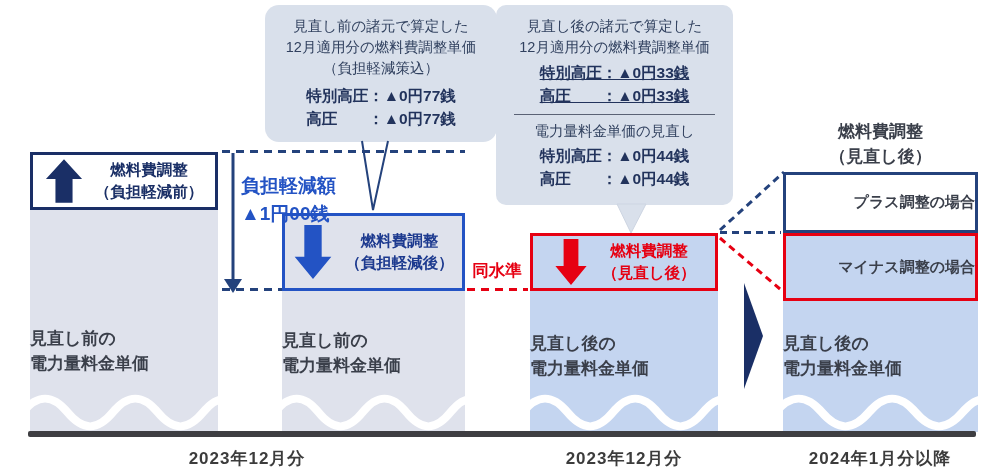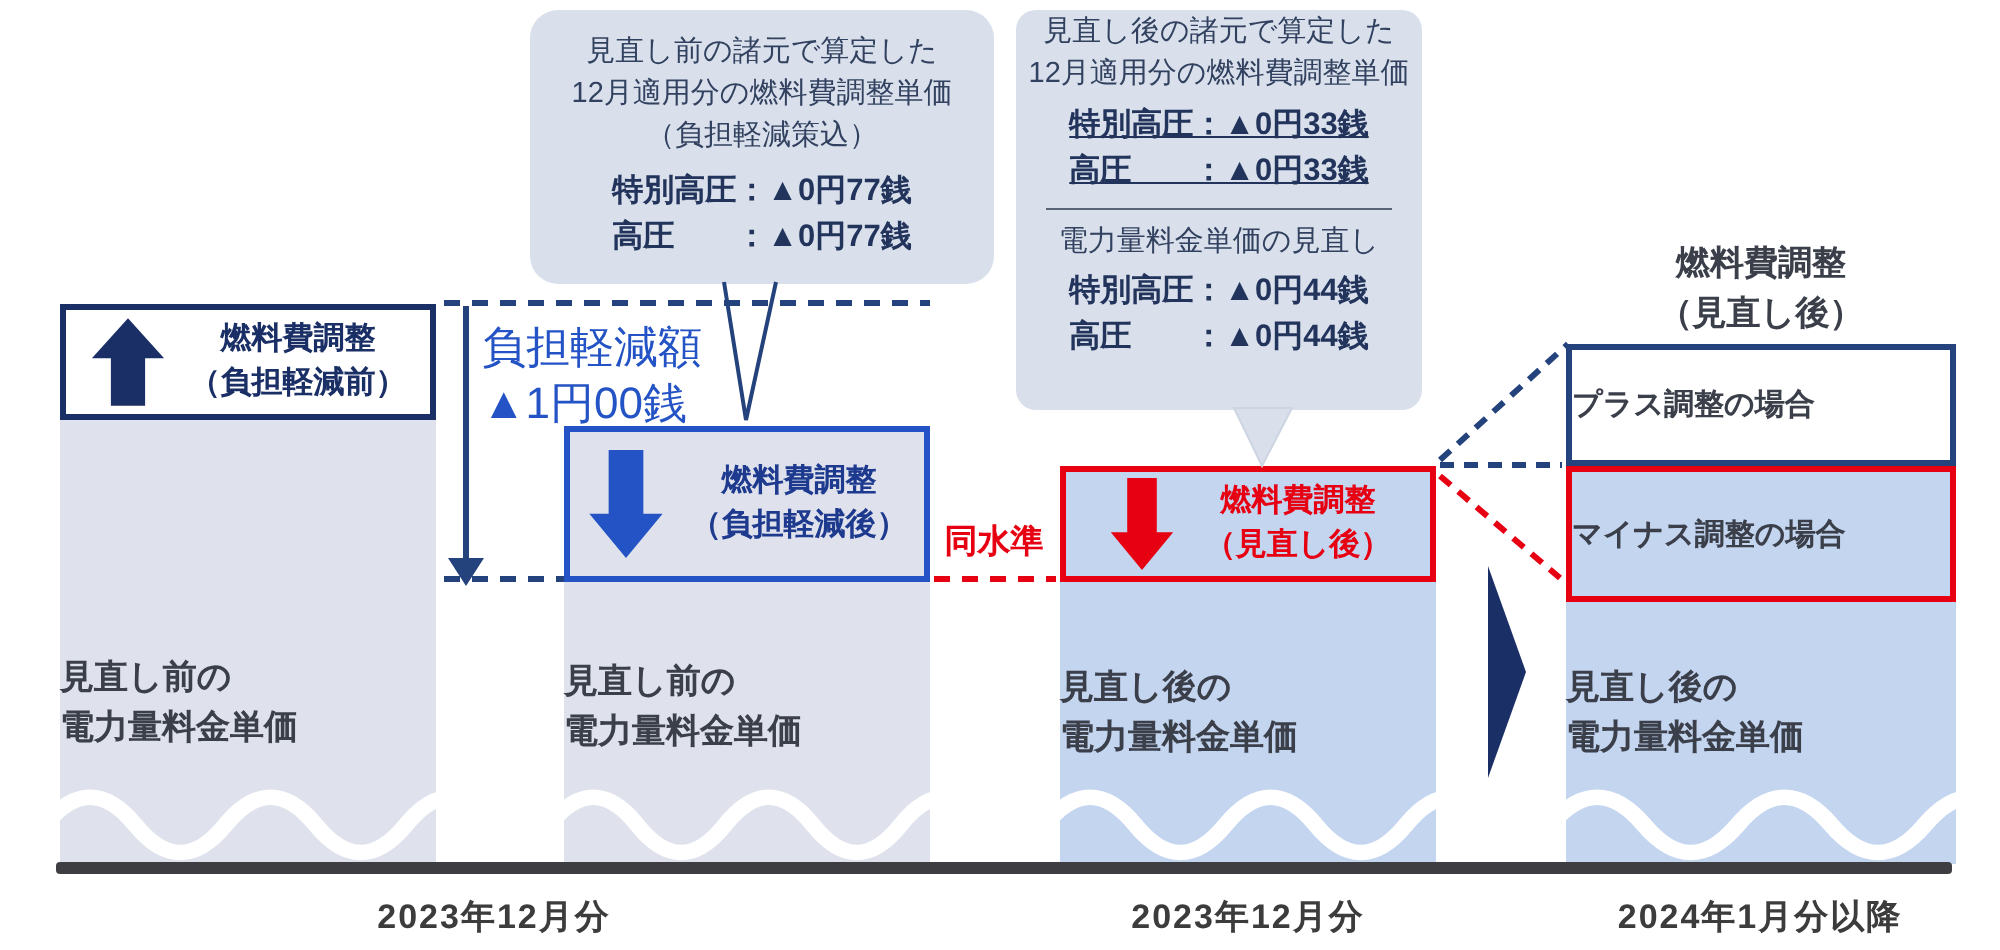--- a/index.html
+++ b/index.html
@@ -24,26 +24,26 @@
   .wave{position:absolute;left:0;bottom:4px;width:100%;height:38px;overflow:visible;}
   
   .adjbox{box-sizing:border-box;display:flex;align-items:center;justify-content:center;gap:12px;}
   .adjbox .txt{font-size:15.5px;line-height:1.45;font-weight:bold;text-align:center;}
   .box-pre{background:#ffffff;border:3px solid #1a2f66;}
   .box-pre .txt{color:#1a2f66;}
   .box-post{border:3px solid #2353c4;}
   .box-post .txt{color:#1d3a8f;}
   .box-rev{border:3px solid #e60012;}
   .box-rev .txt{color:#e60012;}
-  .case-box{box-sizing:border-box;display:flex;align-items:center;justify-content:flex-start;
+  .case-box{box-sizing:border-box;display:flex;align-items:center;justify-content:flex-end;
     font-size:15px;font-weight:600;color:#3a3f4a;}
   .case-plus{background:#ffffff;border:3px solid #24427c;}
   .case-minus{background:#c4d5f0;border:3px solid #e60012;}
   
-  .reduction-note{color:#2353c4;font-weight:normal;font-size:22px;line-height:28px;}
+  .reduction-note{color:#2353c4;font-weight:bold;font-size:19px;line-height:28px;margin-top:12px;}
   .same-level{color:#e60012;font-weight:bold;font-size:16.5px;text-align:center;}
   .future-label{text-align:center;font-size:17px;line-height:1.45;font-weight:bold;color:#3a3f4a;}
   .footer-label{text-align:center;font-size:17px;font-weight:bold;color:#3c3c3c;letter-spacing:1px;}
   .baseline{background:#3e3e42;border-radius:2px;}
   .overlay{pointer-events:none;}
 </style>
 </head>
 <body>
 
 <div class="stage">
@@ -51,21 +51,21 @@
   <div class="abs callout" style="left:265px;top:5px;width:232px;height:137px;padding-top:11px;border-radius:14px;">
     <div class="title">見直し前の諸元で算定した</div>
     <div class="title">12月適用分の燃料費調整単価</div>
     <div class="title">（負担軽減策込）</div>
     <div class="vals">
       <div>特別高圧：▲0円77銭</div>
       <div>高圧　　：▲0円77銭</div>
     </div>
   </div>
 
-  <div class="abs callout" style="left:508px;top:5px;width:203px;height:200px;padding-top:1px;">
+  <div class="abs callout" style="left:496px;top:5px;width:237px;height:200px;padding-top:11px;">
     <div class="title">見直し後の諸元で算定した</div>
     <div class="title">12月適用分の燃料費調整単価</div>
     <div class="vals" style="margin-top:3px;text-decoration:underline;">
       <div>特別高圧：▲0円33銭</div>
       <div>高圧　　：▲0円33銭</div>
     </div>
     <div class="divider"></div>
     <div class="subtitle">電力量料金単価の見直し</div>
     <div class="vals" style="margin-top:3px;">
       <div>特別高圧：▲0円44銭</div>

